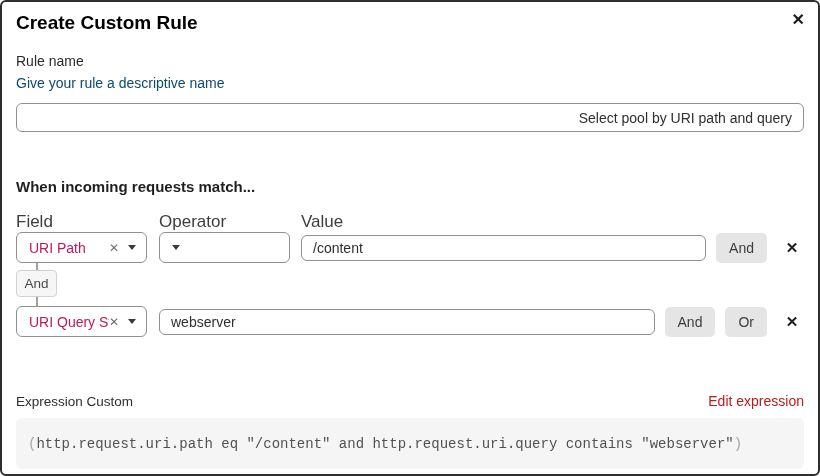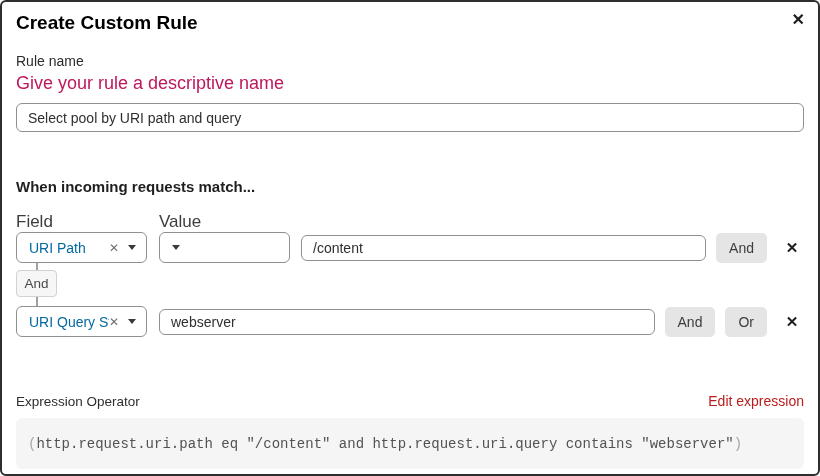--- a/index.html
+++ b/index.html
@@ -19,42 +19,42 @@
     position:absolute;top:7px;right:11px;
     font-size:16px;font-weight:700;color:#1c1c1c;
     cursor:pointer;line-height:18px;padding:2px;
   }
   .title{
     margin-top:8px;
     font-size:19px;font-weight:700;color:#000000;
     line-height:25px;
   }
   .rule-label{margin-top:18px;font-size:14px;color:#2b2b2b;line-height:17px;}
-  .rule-help{margin-top:5px;font-size:18px;color:#be185d;line-height:16px;}
+  .rule-help{margin-top:5px;font-size:14px;color:#0c4a6e;line-height:16px;}
   .name-input{
     margin-top:12px;width:100%;height:29px;
     border:1px solid #8f8f8f;border-radius:6px;
     padding:0 11px;font-size:14px;color:#2f2f2f;
-    font-family:"Liberation Sans", sans-serif;outline:none;display:block;
+    font-family:"Liberation Sans", sans-serif;outline:none;display:block;text-align:right;
   }
   .match-heading{margin-top:46px;font-size:15px;font-weight:700;color:#1f1f1f;line-height:18px;}
   .col-labels{display:flex;margin-top:16px;font-size:17px;color:#3d3d3d;}
   .col-field{width:143px;}
   .col-operator{width:142px;}
   .col-value{flex:1;}
   .cond-row{display:flex;align-items:center;margin-top:0;}
   .dd{
     width:131px;height:31px;flex:none;
     border:1px solid #8f8f8f;border-radius:6px;
     display:flex;align-items:center;
     padding:0 10px 0 12px;background:#fff;cursor:pointer;
   }
   .dd.field-dd{margin-right:12px;}
   .dd.op-dd{margin-right:11px;}
-  .dd-label{flex:1;font-size:14px;color:#0369a1;white-space:nowrap;overflow:hidden;}
+  .dd-label{flex:1;font-size:14px;color:#be185d;white-space:nowrap;overflow:hidden;}
   .dd-clear{font-size:12px;color:#6f6f6f;margin-right:9px;cursor:pointer;line-height:12px;}
   .caret{width:0;height:0;border-left:4.5px solid transparent;border-right:4.5px solid transparent;border-top:5px solid #3a3a3a;flex:none;}
   .val-input{
     flex:1;height:26px;min-width:0;
     border:1px solid #8f8f8f;border-radius:6px;
     padding:0 11px;font-size:14px;color:#2f2f2f;
     font-family:"Liberation Sans", sans-serif;outline:none;
   }
   .logic-btn{
     height:30px;flex:none;
@@ -100,20 +100,21 @@
   <div class="title">Create Custom Rule</div>
 
   <div class="rule-label">Rule name</div>
   <div class="rule-help">Give your rule a descriptive name</div>
   <input class="name-input" type="text" value="Select pool by URI path and query" style="">
 
   <div class="match-heading">When incoming requests match...</div>
 
   <div class="col-labels">
     <div class="col-field">Field</div>
+    <div class="col-operator">Operator</div>
     <div class="col-value">Value</div>
   </div>
 
   <div class="cond-row">
     <div class="dd field-dd">
       <span class="dd-label">URI Path</span>
       <span class="dd-clear">✕</span>
       <span class="caret"></span>
     </div>
     <div class="dd op-dd">
@@ -136,21 +137,21 @@
       <span class="dd-clear">✕</span>
       <span class="caret"></span>
     </div>
     <input class="val-input" type="text" value="webserver" style="">
     <button class="logic-btn">And</button>
     <button class="logic-btn">Or</button>
     <span class="row-delete">✕</span>
   </div>
 
   <div class="preview-header">
-    <span class="preview-label">Expression Operator</span>
+    <span class="preview-label">Expression Custom</span>
     <a class="edit-link">Edit expression</a>
   </div>
   <div class="expr-block">
     <span class="paren">(</span>
       <span>http.request.uri.path eq "/content" and http.request.uri.query contains "webserver"</span>
       <span class="paren">)</span>
   </div>
 
 </div>
 

